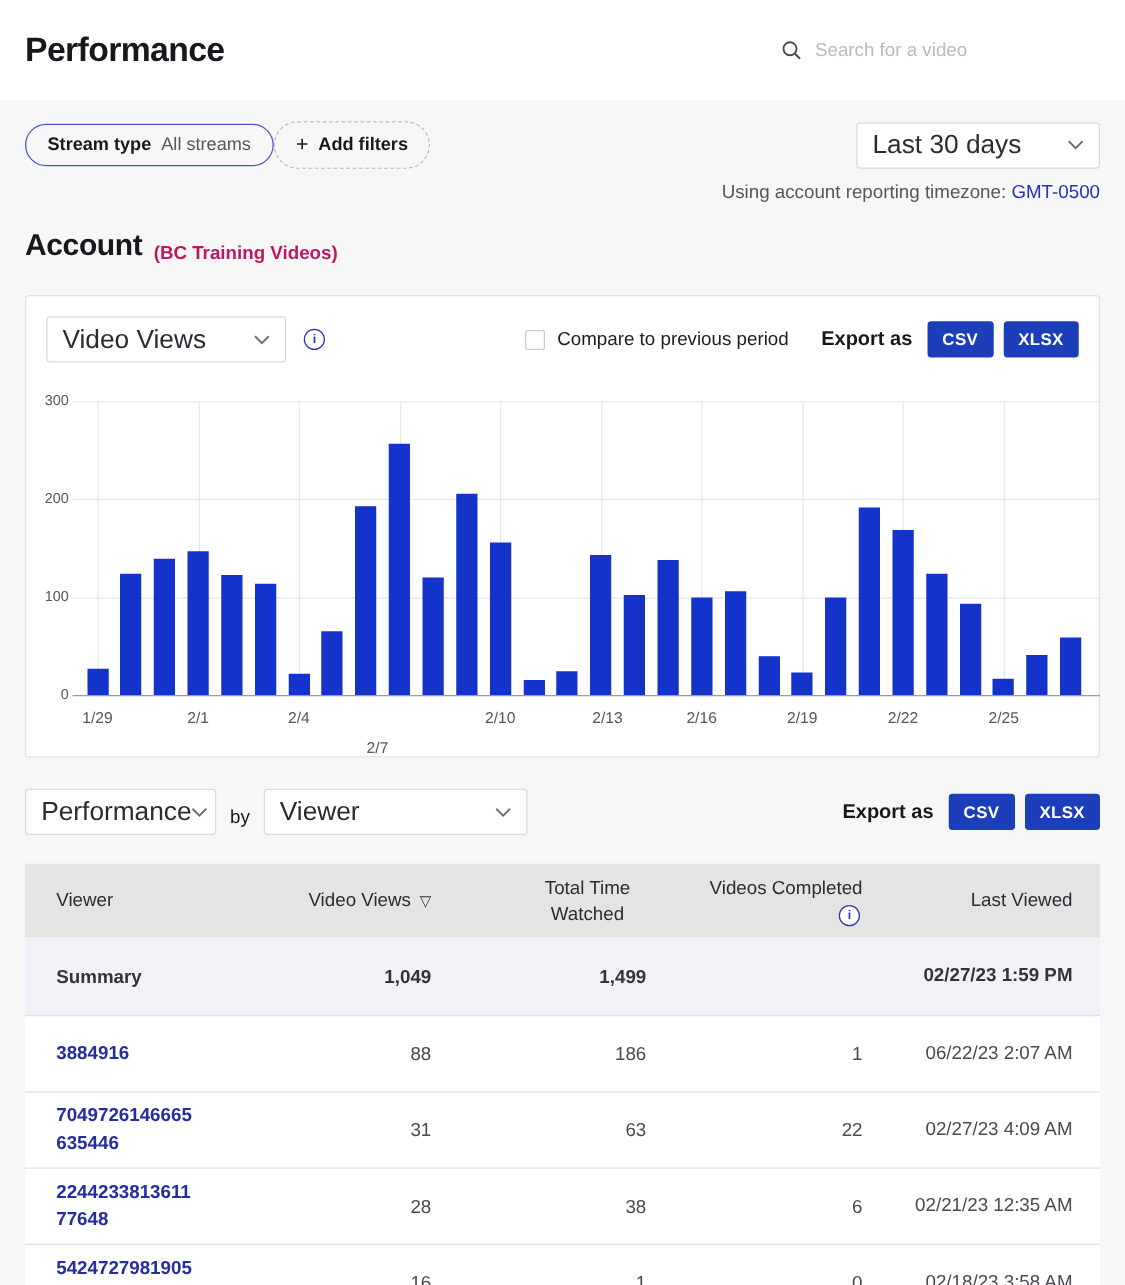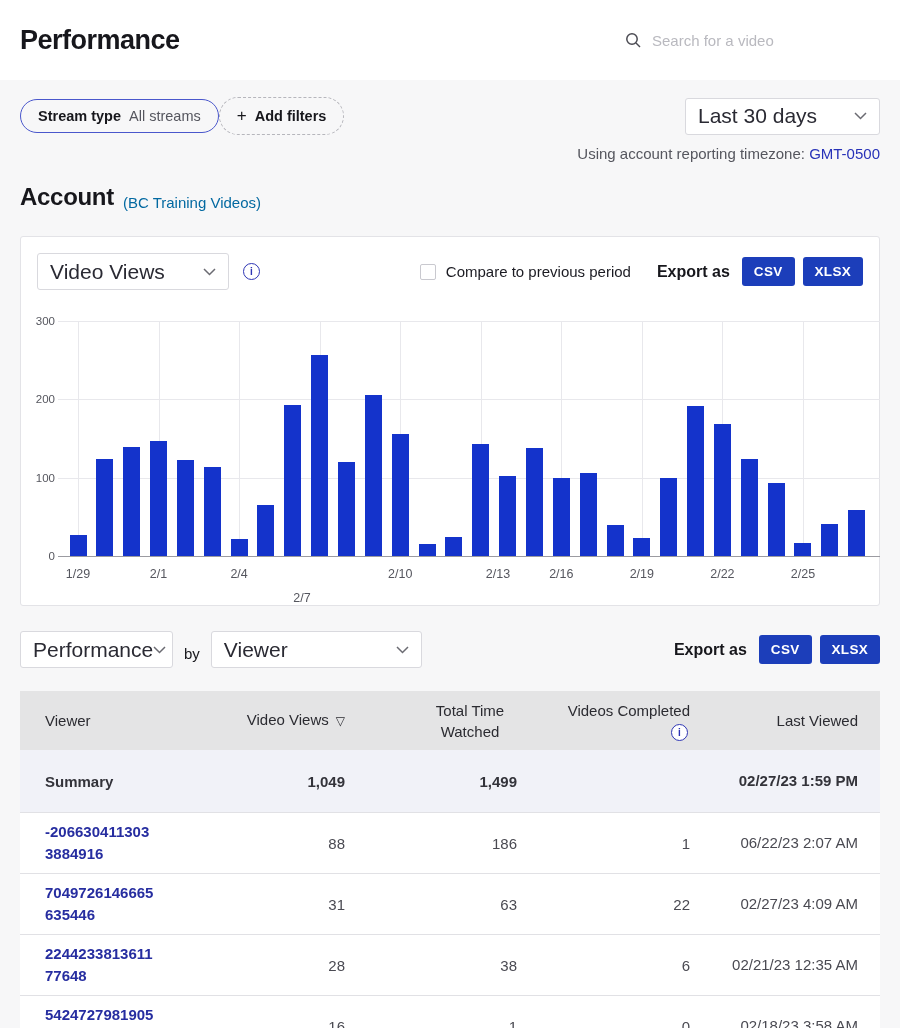--- a/index.html
+++ b/index.html
@@ -29,21 +29,21 @@
   .selectbox { background:#fff; border:1px solid #d9d9de; border-radius:3px; height:37px;
     display:flex; align-items:center; justify-content:space-between; padding:0 12px;
     font-size:21px; color:#2a2a33; cursor:pointer; }
   .selectbox.daterange { width:195px; }
 
   .tz-row { margin:10px 20px 0; text-align:right; font-size:15px; color:#55565e; }
   .tz-row .tz-link { color:#2732b8; cursor:pointer; }
 
   .account-row { margin:21px 20px 0; display:flex; align-items:flex-end; gap:9px; }
   .account-row h2 { font-size:24px; font-weight:800; color:#17171c; letter-spacing:-0.3px; }
-  .account-sub { font-size:15px; color:#0369a1; }
+  .account-sub { font-size:15px; color:#be185d;font-weight:bold; }
 
   
   .card { margin:25px 20px 0; background:#fff; border:1px solid #e3e3e7; border-radius:3px;
     height:370px; padding:16px; }
   .card-head { display:flex; align-items:center; justify-content:space-between; }
   .card-head-left { display:flex; align-items:center; gap:14px; }
   .selectbox.metric { width:192px; }
   .info-icon { width:17px; height:17px; border:1.5px solid #2e35b4; border-radius:50%;
     color:#2e35b4; font-size:10px; font-weight:bold; display:inline-flex; align-items:center;
     justify-content:center; background:#fff; cursor:pointer; flex:none; }
@@ -170,21 +170,21 @@
       <div class="xtick" style="left: 41px;">1/29</div>
       <div class="gl-v" style="left: 121.55px; top: 0px; height: 235px;"></div>
       <div class="xtick" style="left: 121.55px;">2/1</div>
       <div class="gl-v" style="left: 202.1px; top: 0px; height: 235px;"></div>
       <div class="xtick" style="left: 202.1px;">2/4</div>
       <div class="gl-v" style="left: 282.65px; top: 0px; height: 235px;"></div>
       <div class="xtick" style="left: 265px; margin-top: 24px;">2/7</div>
       <div class="gl-v" style="left: 363.2px; top: 0px; height: 235px;"></div>
       <div class="xtick" style="left: 363.2px;">2/10</div>
       <div class="gl-v" style="left: 443.75px; top: 0px; height: 235px;"></div>
-      <div class="xtick" style="left: 461px;">2/13</div>
+      <div class="xtick" style="left: 449px;">2/13</div>
       <div class="gl-v" style="left: 524.3px; top: 0px; height: 235px;"></div>
       <div class="xtick" style="left: 524.3px;">2/16</div>
       <div class="gl-v" style="left: 604.85px; top: 0px; height: 235px;"></div>
       <div class="xtick" style="left: 604.85px;">2/19</div>
       <div class="gl-v" style="left: 685.4px; top: 0px; height: 235px;"></div>
       <div class="xtick" style="left: 685.4px;">2/22</div>
       <div class="gl-v" style="left: 765.95px; top: 0px; height: 235px;"></div>
       <div class="xtick" style="left: 765.95px;">2/25</div>
       <div class="bar" style="left: 32.5px; top: 213.85px; width: 17px; height: 21.15px; background: rgb(20, 51, 203);"></div>
       <div class="bar" style="left: 59.35px; top: 137.867px; width: 17px; height: 97.1333px; background: rgb(20, 51, 203);"></div>
@@ -261,21 +261,20 @@
         <div class="td num">1,049</div>
         <div class="td num">1,499</div>
         <div class="td num"></div>
         <div class="td num date">
           <div>02/27/23 1:59 PM</div>
         </div>
       </div>
       <div class="t-grid t-row">
         <div class="td viewer">
           <a class="viewer-link">
-            <div>-206630411303</div>
             <div>3884916</div>
           </a>
         </div>
         <div class="td num">88</div>
         <div class="td num">186</div>
         <div class="td num">1</div>
         <div class="td num date">
           <div>06/22/23 2:07 AM</div>
         </div>
       </div>

